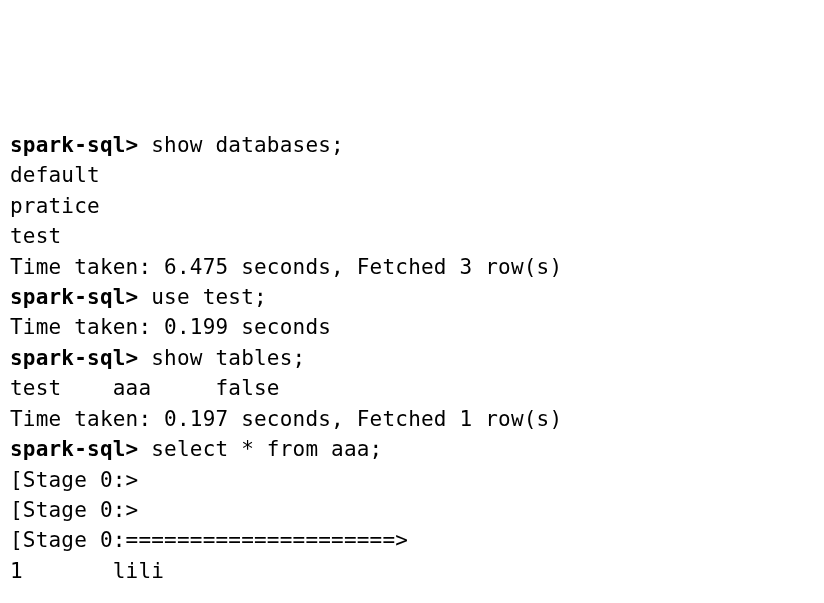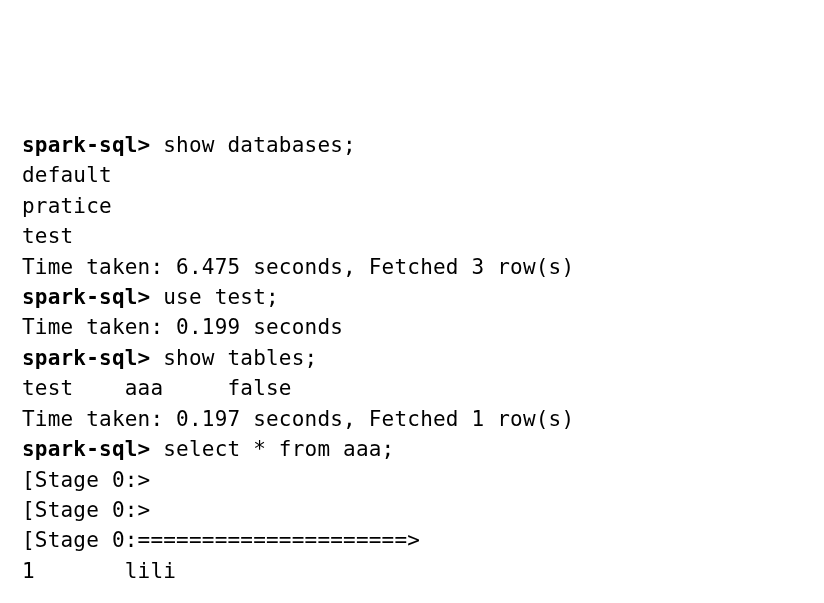--- a/index.html
+++ b/index.html
@@ -12,21 +12,20 @@
       font-size: 21px;
       line-height: 1.45;
       color: #000;
       background: #fff;
       padding: 8px 10px;
       white-space: pre;
       letter-spacing: 0.2px;
     }
     .line {
       display: block;
-      margin-left: 12px;
     }
     .prompt {
       font-weight: 600;
     }
     .cmd {
       font-weight: 400;
     }
   </style>
 </head>
 <body>

